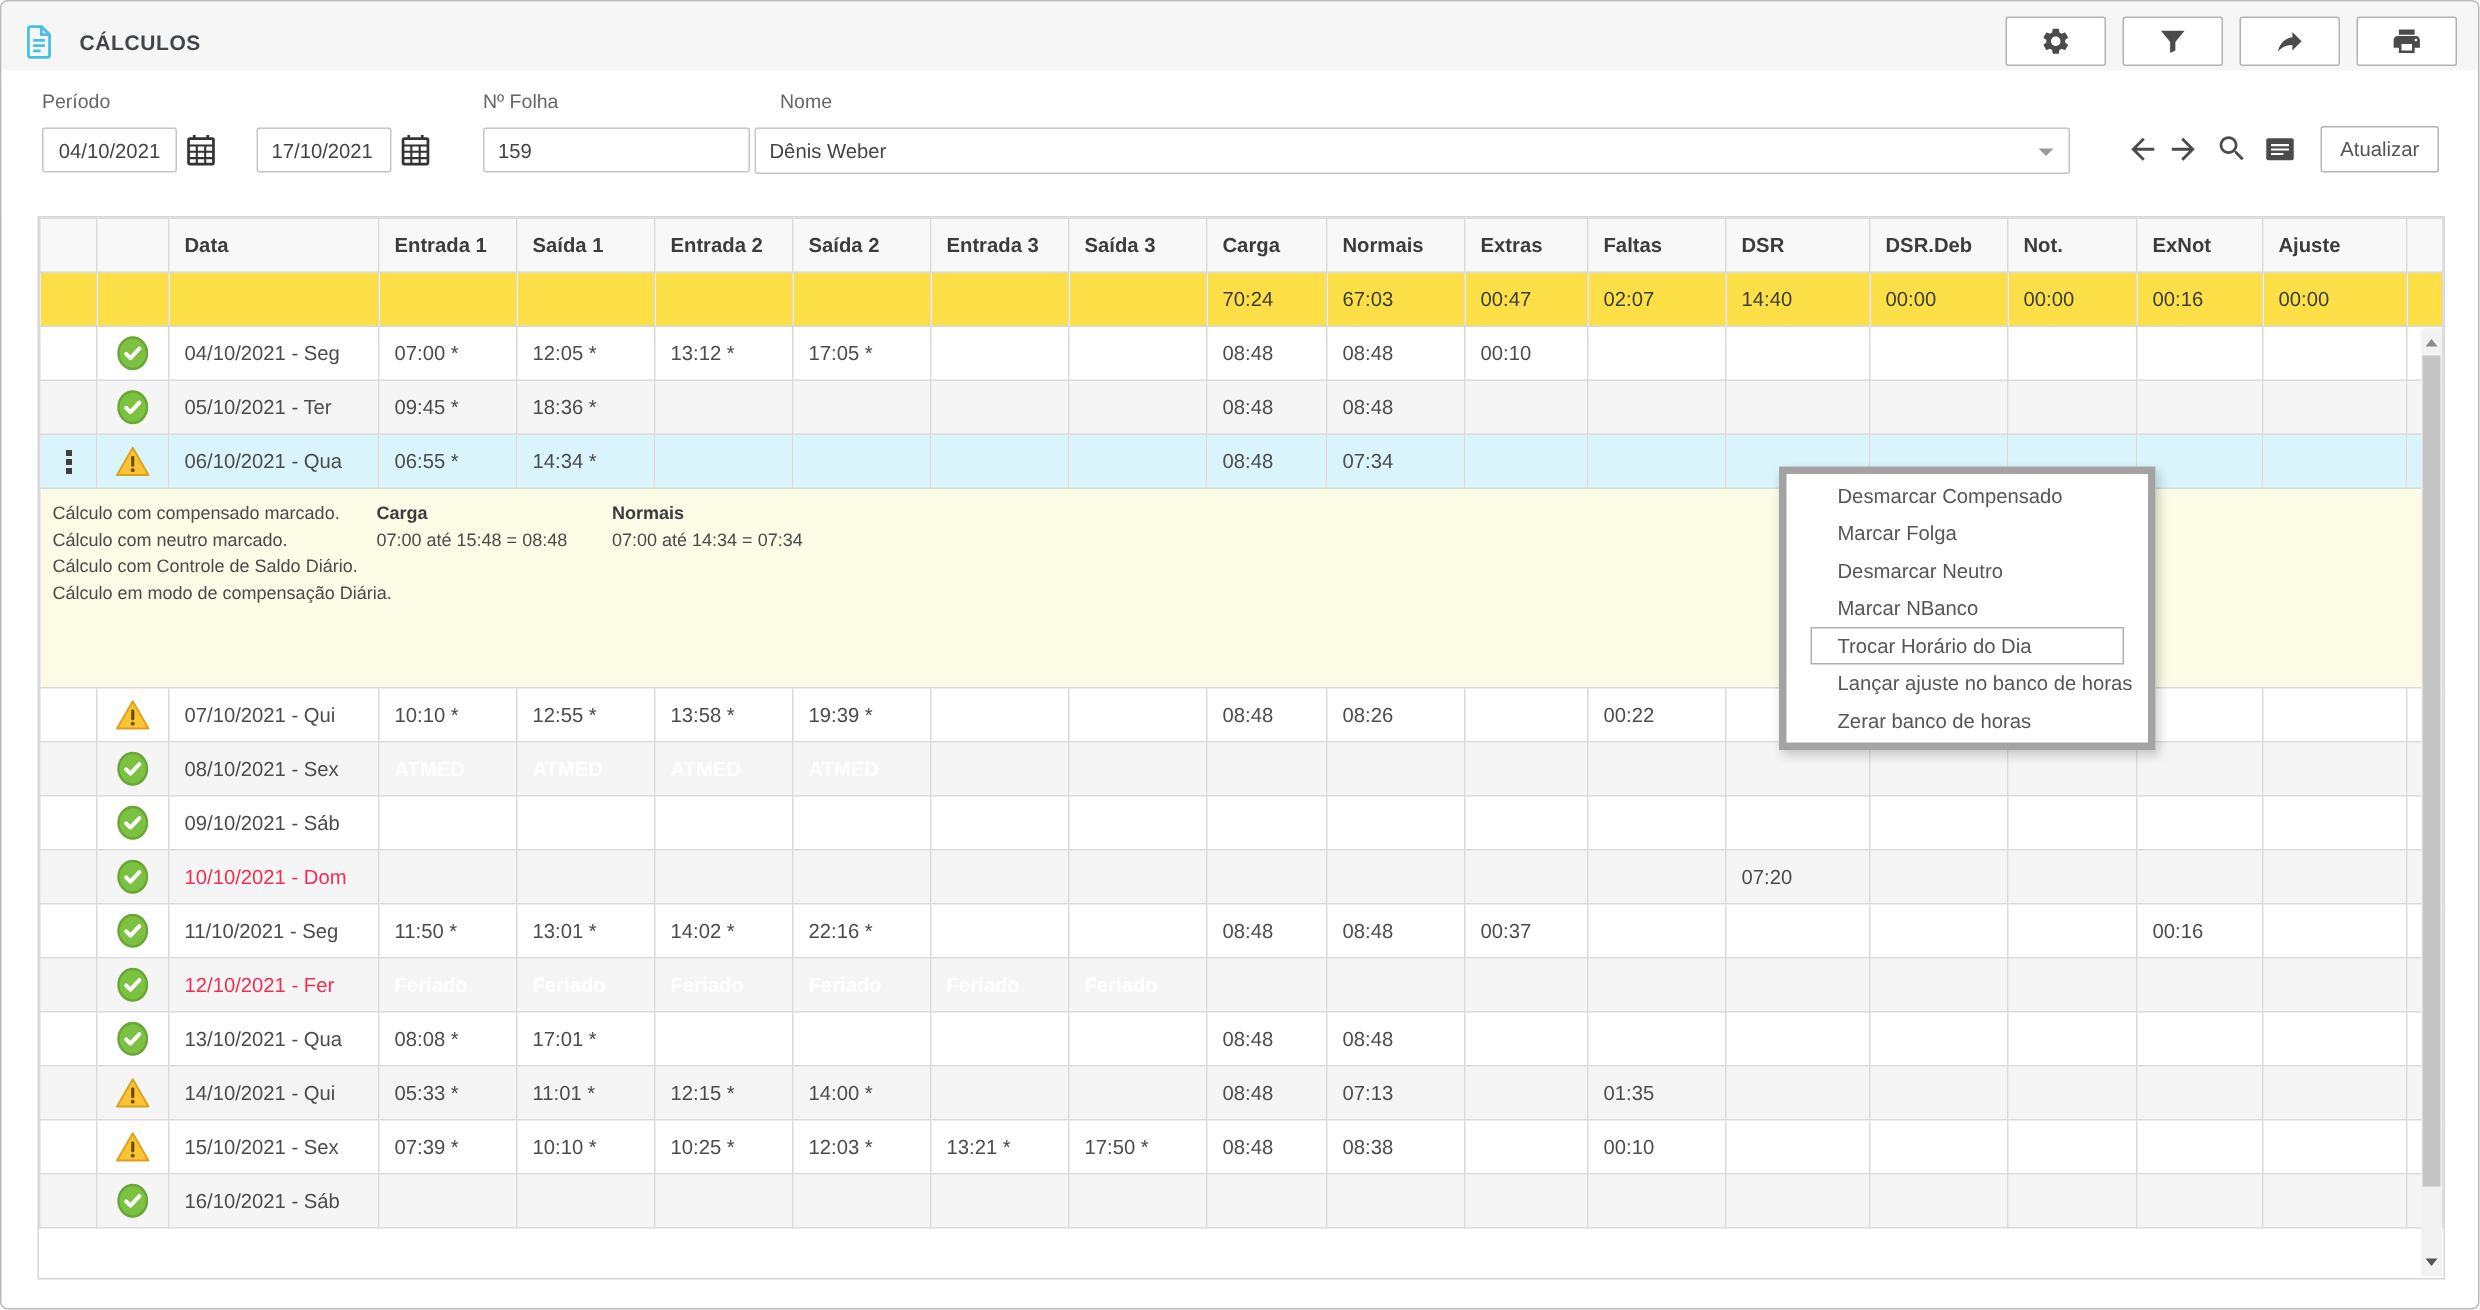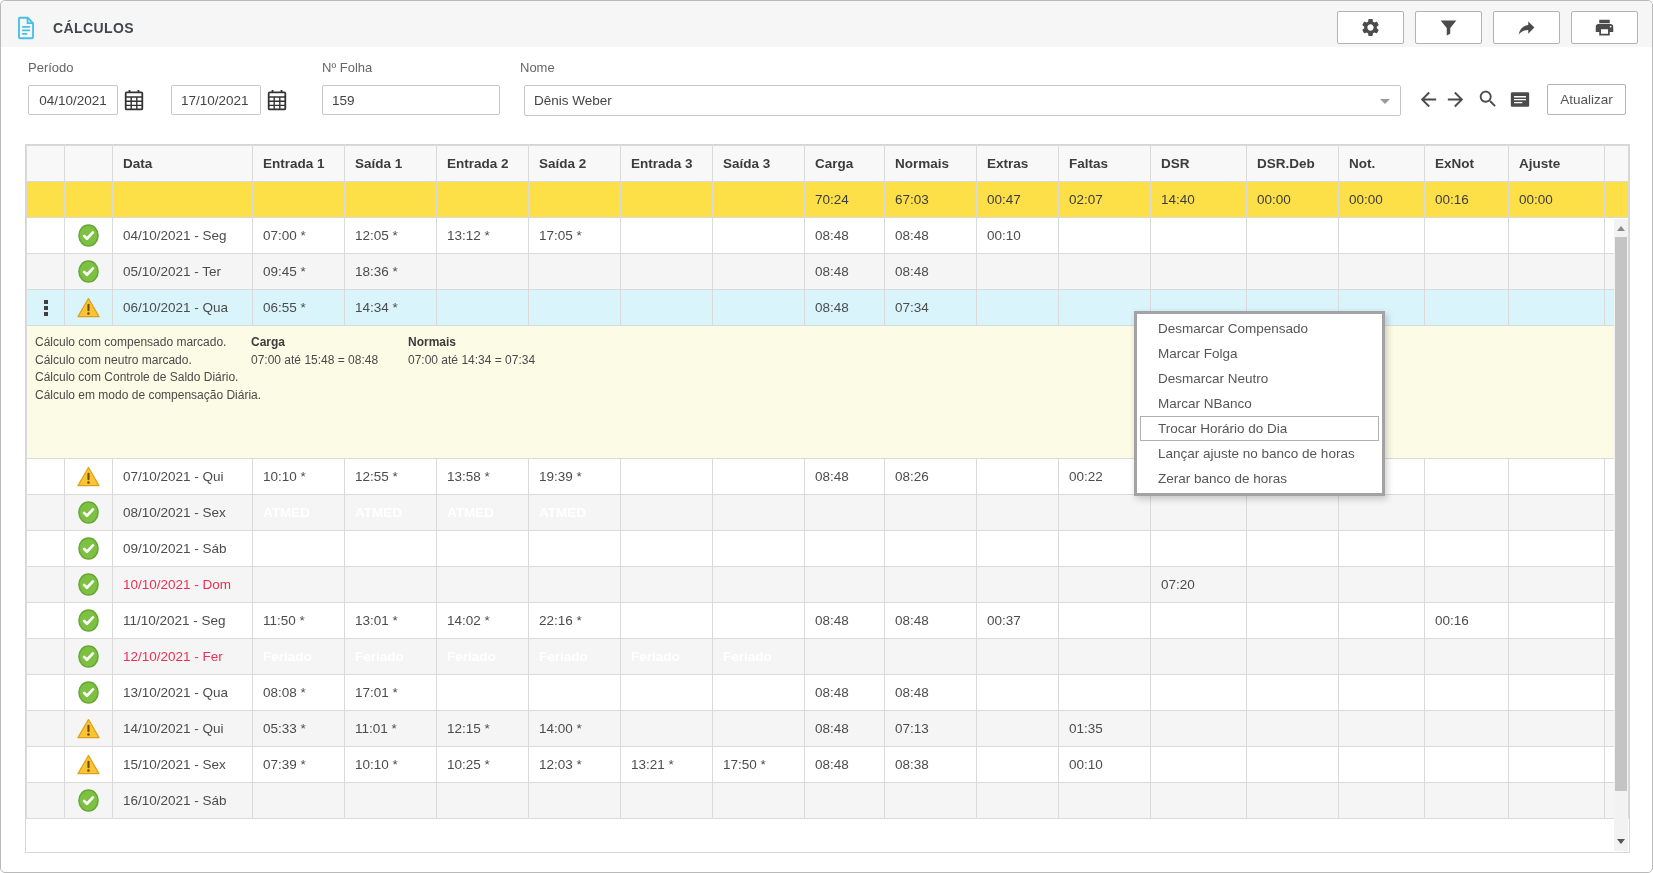--- a/index.html
+++ b/index.html
@@ -55,22 +55,22 @@
   .note-col .lbl{font-weight:bold;color:#3c3c3c}
   
   .scrollbar{position:absolute;top:74px;right:1px;bottom:1px;width:14px;background:#f2f2f2}
   .sb-up,.sb-down{position:absolute;left:0;width:14px;height:15px;display:flex;align-items:center;
     justify-content:center;cursor:pointer;background:none;border:none}
   .sb-up{top:2px}.sb-down{bottom:2px}
   .tri-up{width:0;height:0;border-left:4px solid transparent;border-right:4px solid transparent;border-bottom:5px solid #8a8a8a}
   .tri-down{width:0;height:0;border-left:4px solid transparent;border-right:4px solid transparent;border-top:5px solid #555}
   .sb-thumb{position:absolute;left:1px;width:12px;top:18px;bottom:60px;background:#c4c4c4;cursor:pointer}
   
-  .menu{position:absolute;left:1133px;top:310px;width:251px;background:#fff;border:3px solid #a3a3a3;
-    box-shadow:2px 3px 7px rgba(0,0,0,.2);z-index:10;padding:2px 3px}
+  .menu{position:absolute;left:1185px;top:310px;width:251px;background:#fff;border:5px solid #a3a3a3;
+    box-shadow:2px 3px 7px rgba(0,0,0,.2);z-index:10;padding:2px 16px}
   .menu-item{font-size:13.5px;color:#565656;padding:5px 18px;cursor:pointer;white-space:nowrap}
   .menu-item.active{border:1px solid #b0b0b0;padding:4px 17px}
 </style>
 </head>
 <body>
 
 <div class="titlebar">
   <span class="doc-icon">
     <svg width="26" height="26" viewBox="0 0 24 24" fill="none">
       <path d="M13.5 2.5H6.8c-.72 0-1.3.58-1.3 1.3v16.4c0 .72.58 1.3 1.3 1.3h10.4c.72 0 1.3-.58 1.3-1.3V7.5z" stroke="#45c0e5" stroke-width="1.7"></path>
@@ -119,21 +119,21 @@
       <path d="M7.5 2v3M16.5 2v3" stroke="#333" stroke-width="1.8"></path>
       <rect x="3.7" y="4.4" width="16.6" height="17" rx="1" stroke="#333" stroke-width="1.8"></rect>
       <path d="M3.7 9h16.6M3.7 13.2h16.6M3.7 17.4h16.6M9.2 9v12.4M14.8 9v12.4" stroke="#333" stroke-width="1.4"></path>
     </svg>
   </button>
 
   <span class="f-label" style="left:321px">Nº Folha</span>
   <input class="f-input" style="left: 321px; width: 178px;" value="159">
 
   <span class="f-label" style="left:519px">Nome</span>
-  <div class="select" style="left:523px;width:877px">
+  <div class="select" style="left:502px;width:877px">
     <span>Dênis Weber</span>
     <span class="caret"></span>
   </div>
 
   <button class="nav-ico" style="left:1416px;top:41px">
     <svg width="23" height="23" viewBox="0 0 24 24">
         <path d="M20 11H7.83l5.59-5.59L12 4l-8 8 8 8 1.41-1.41L7.83 13H20v-2z"></path>
       </svg>
   </button>
   <button class="nav-ico" style="left:1443px;top:41px">

